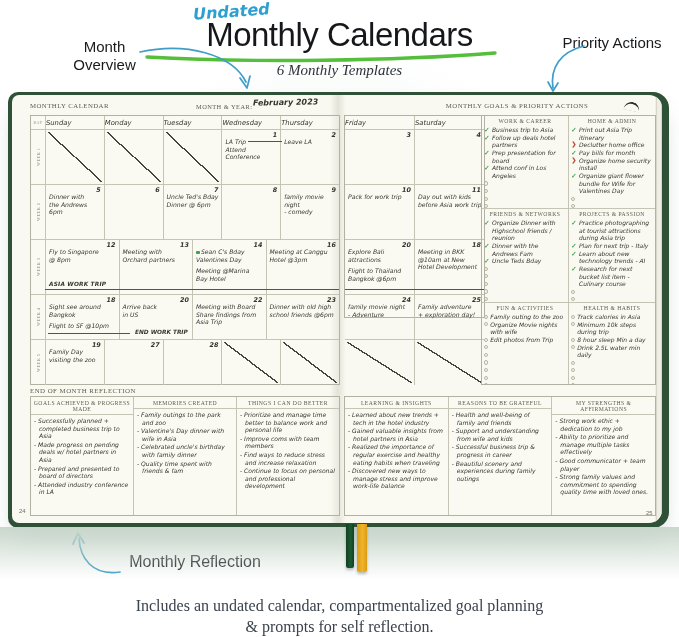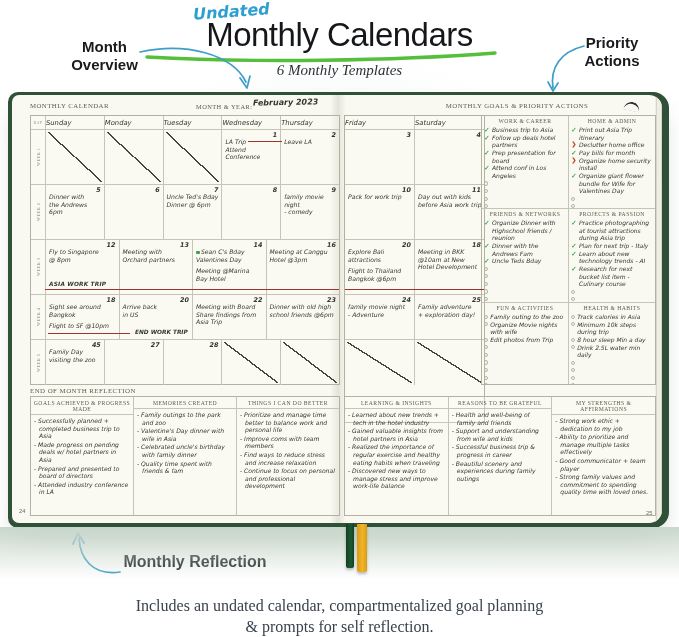--- a/index.html
+++ b/index.html
@@ -12,21 +12,21 @@
   
   .overline { position:absolute; left:193px; top:2px; color:var(--handwriting-blue);
               font-family:"DejaVu Sans",sans-serif; font-style:italic; font-weight:bold;
               font-size:16px; transform:rotate(-4deg); }
   .title { position:absolute; left:0; right:0; top:16px; text-align:center;
            font-size:33px; font-weight:normal; color:#15171a; letter-spacing:-.5px; }
   .underline-swoosh { position:absolute; left:143px; top:50px; }
   .subtitle { position:absolute; left:0; right:0; top:62px; text-align:center;
               font-family:"Liberation Serif",serif; font-style:italic; font-size:15px; color:#2c3338; }
 
-  .callout { position:absolute; font-weight:bold; font-size:15px; color:#181a1d; text-align:center; line-height:1.2; }
+  .callout { position:absolute; font-weight:normal; font-size:15px; color:#181a1d; text-align:center; line-height:1.2; }
   .callout-left { left:52px; top:38px; width:105px; }
   .callout-right { left:562px; top:34px; width:100px; }
   .callout-bottom { left:110px; top:552px; width:170px; font-size:16px; }
   .arrow { position:absolute; }
 
   
   .planner { position:absolute; left:8px; top:92px; width:661px; height:436px;
              background:var(--cover-green); border-radius:10px 16px 16px 10px;
              box-shadow:0 14px 24px -8px rgba(50,80,60,.28); }
   .pages { position:absolute; left:4px; top:3px; width:650px; height:428px;
@@ -61,21 +61,21 @@
   .lp-my-label { position:absolute; left:184px; top:8px; font-size:6.4px; }
   .lp-my-value { position:absolute; left:241px; top:3px; font-size:8px; font-weight:bold; transform:rotate(-1deg); }
   .rp-header-label { position:absolute; left:405px; top:7px; width:200px; text-align:center; font-size:6.8px; }
   .pagenum { position:absolute; font-size:5.8px; color:#6a6a5c; }
   .lp-pagenum { left:7px; top:413px; }
   .rp-pagenum { left:634px; top:415px; }
 
   
   .cal { position:absolute; border:1px solid #b3b1a2; background:rgba(252,251,244,.35); }
   #cal-left { left:18px; top:20px; width:310px; height:270px; }
-  #cal-right { left:332px; top:20px; width:141px; height:308px; }
+  #cal-right { left:332px; top:20px; width:141px; height:203px; }
   .cal-row { display:flex; position:relative; }
   .cal-row + .cal-row { border-top:1px solid #c6c4b5; }
   .cal-head { height:13px; }
   .w0 { height:55px; } .w1 { height:55px; } .w2 { height:55px; } .w3 { height:45px; } .w4 { height:46px; }
   .daycol { width:14px; flex:0 0 14px; display:flex; align-items:center; justify-content:center; }
   .daycol.head-cell { font-size:3.8px; color:#8b897a; }
   .week-label { writing-mode:vertical-rl; transform:rotate(180deg); font-size:4.3px; color:#8b897a; }
   .cal-cell { flex:1; position:relative; border-left:1px solid #c6c4b5; padding:8px 2px 1px 3px; overflow:hidden; }
   #cal-right .cal-cell:first-child { border-left:none; }
   .head-cell.cal-cell { display:flex; align-items:center; justify-content:flex-start; padding:0; }
@@ -274,21 +274,21 @@
               <span class="date hw">23</span>
               <div class="line hw">Dinner with old high</div>
               <div class="line hw">school friends @6pm</div>
             </div>
             <div class="trip-line end-line"></div>
             <div class="end-label hw">END WORK TRIP</div>
           </div>
           <div class="cal-row week-row w4">
             <div class="daycol week-label scaps">WEEK 5</div>
             <div class="cal-cell">
-              <span class="date hw">45</span>
+              <span class="date hw">19</span>
               <div class="line hw">Family Day</div>
               <div class="line hw">visiting the zoo</div>
             </div>
             <div class="cal-cell">
               <span class="date hw">27</span>
             </div>
             <div class="cal-cell">
               <span class="date hw">28</span>
             </div>
             <div class="cal-cell crossed"></div>

